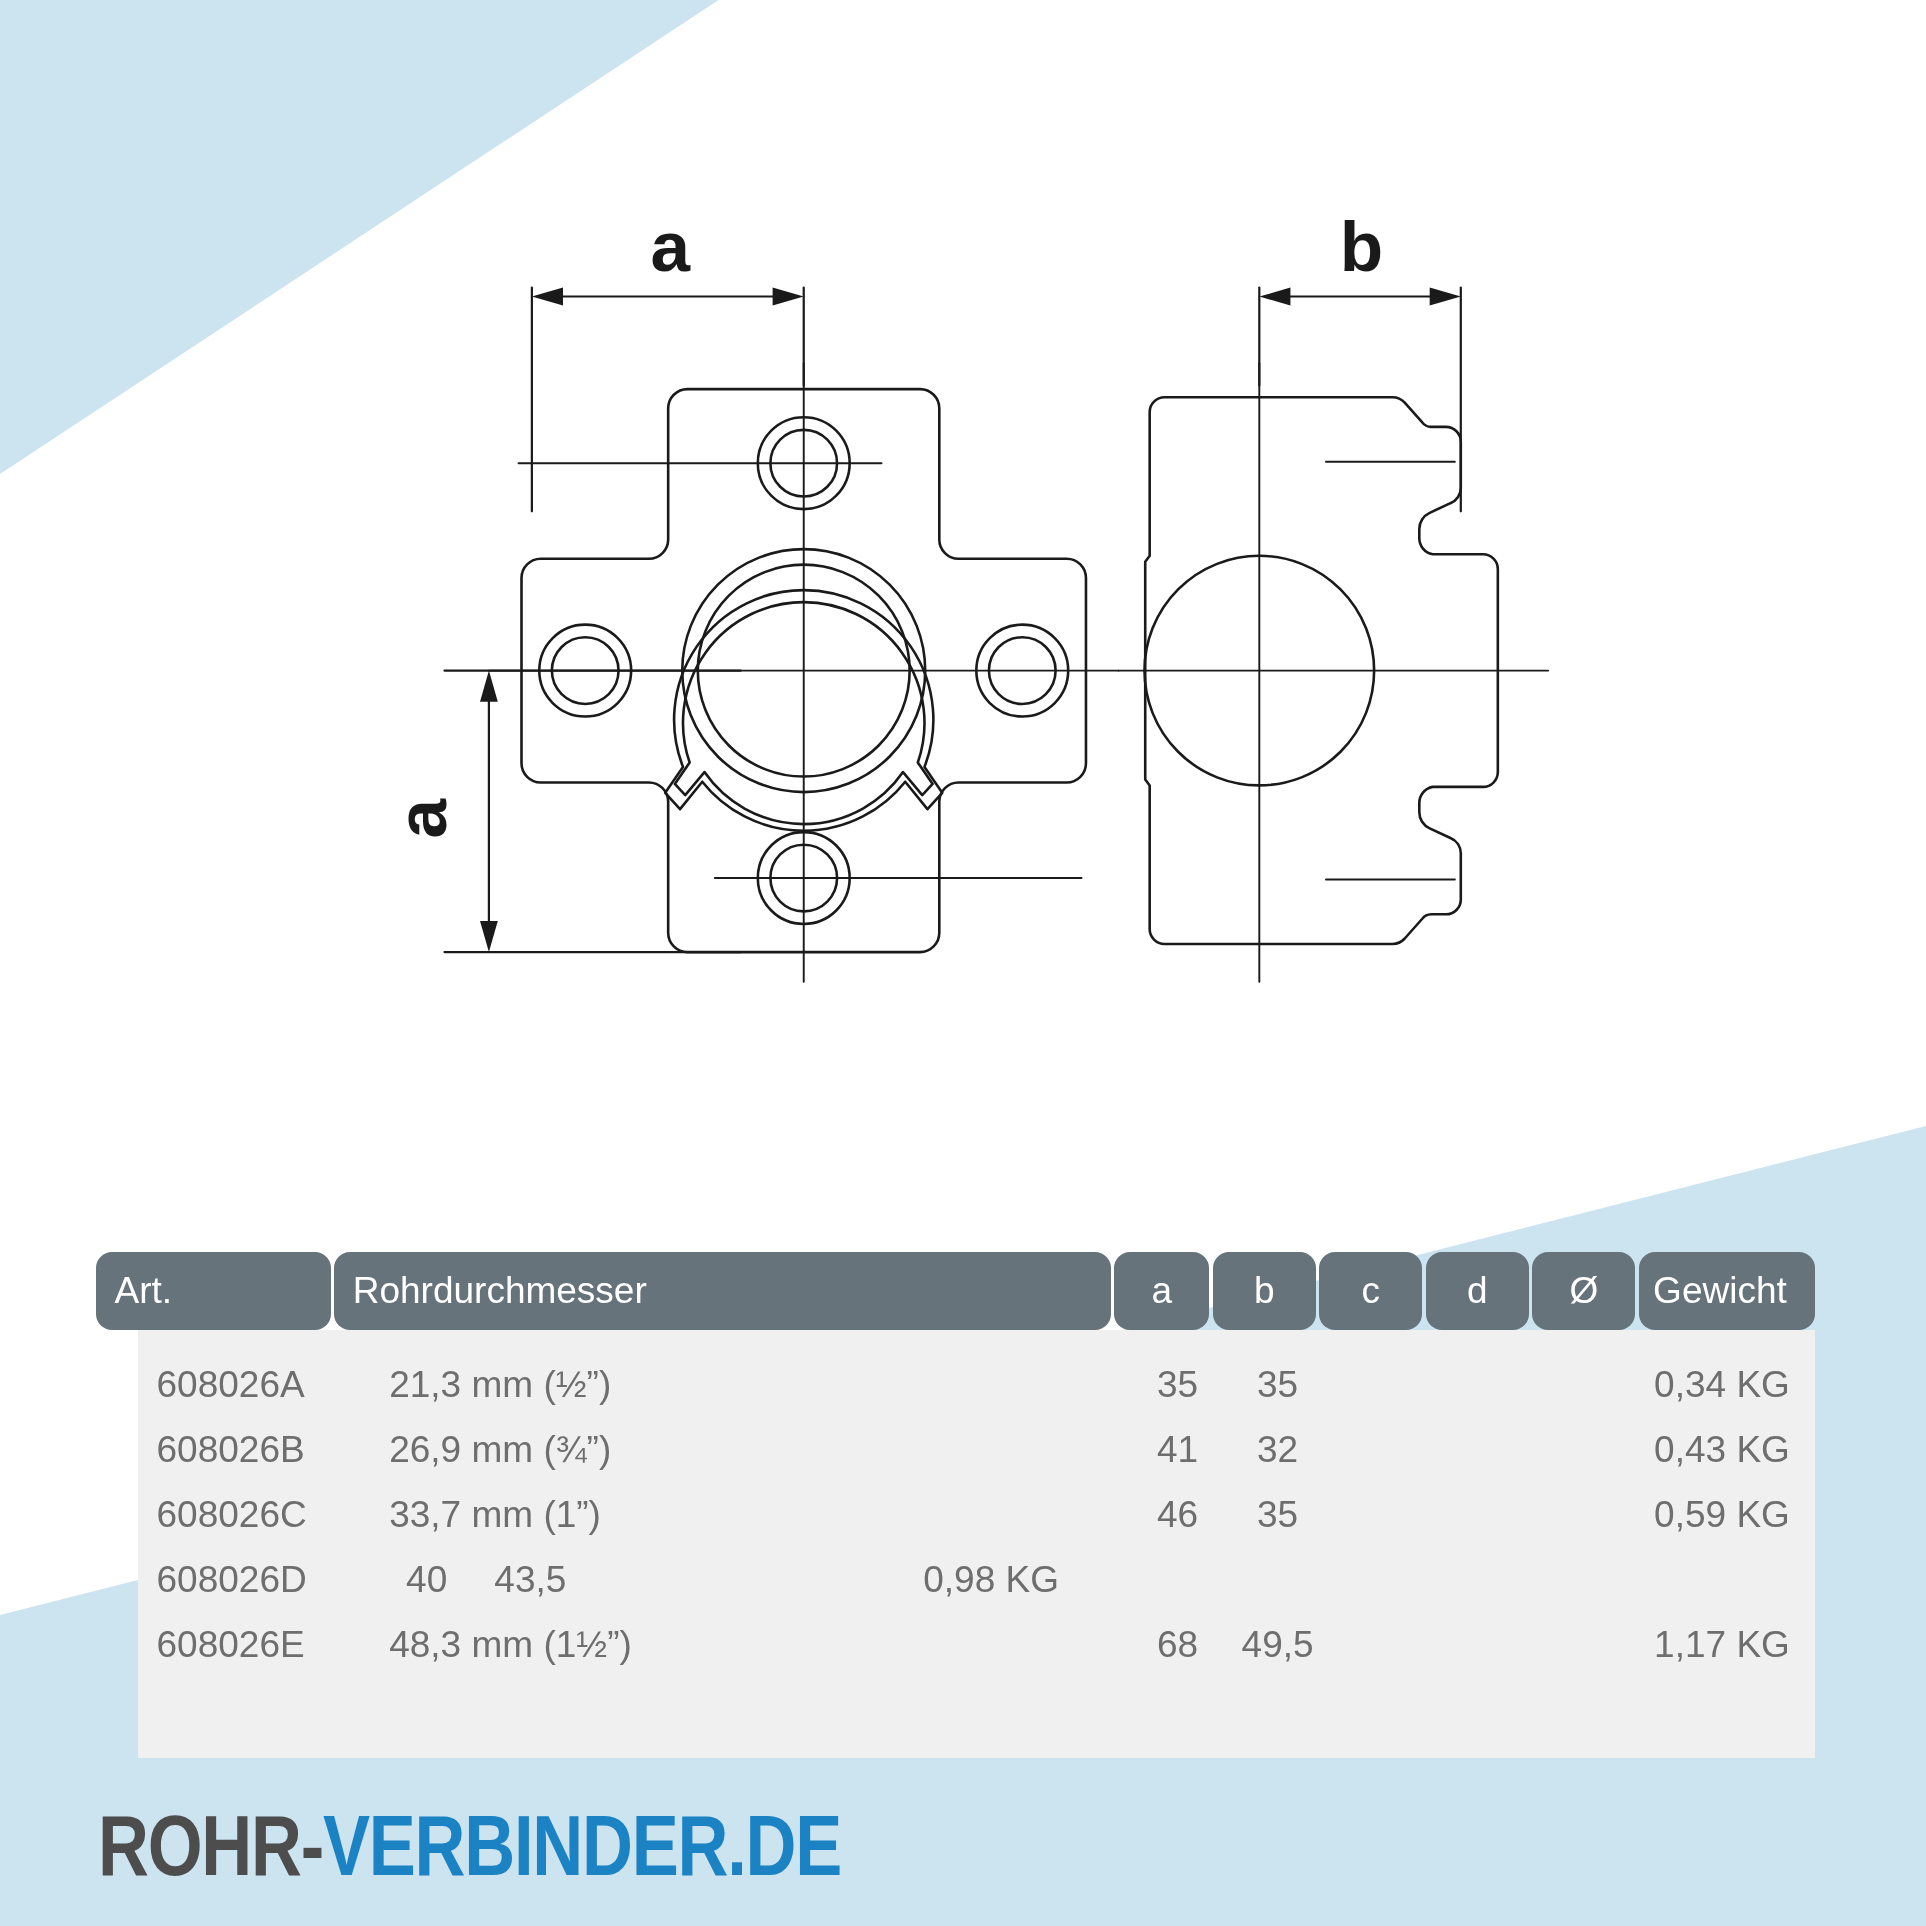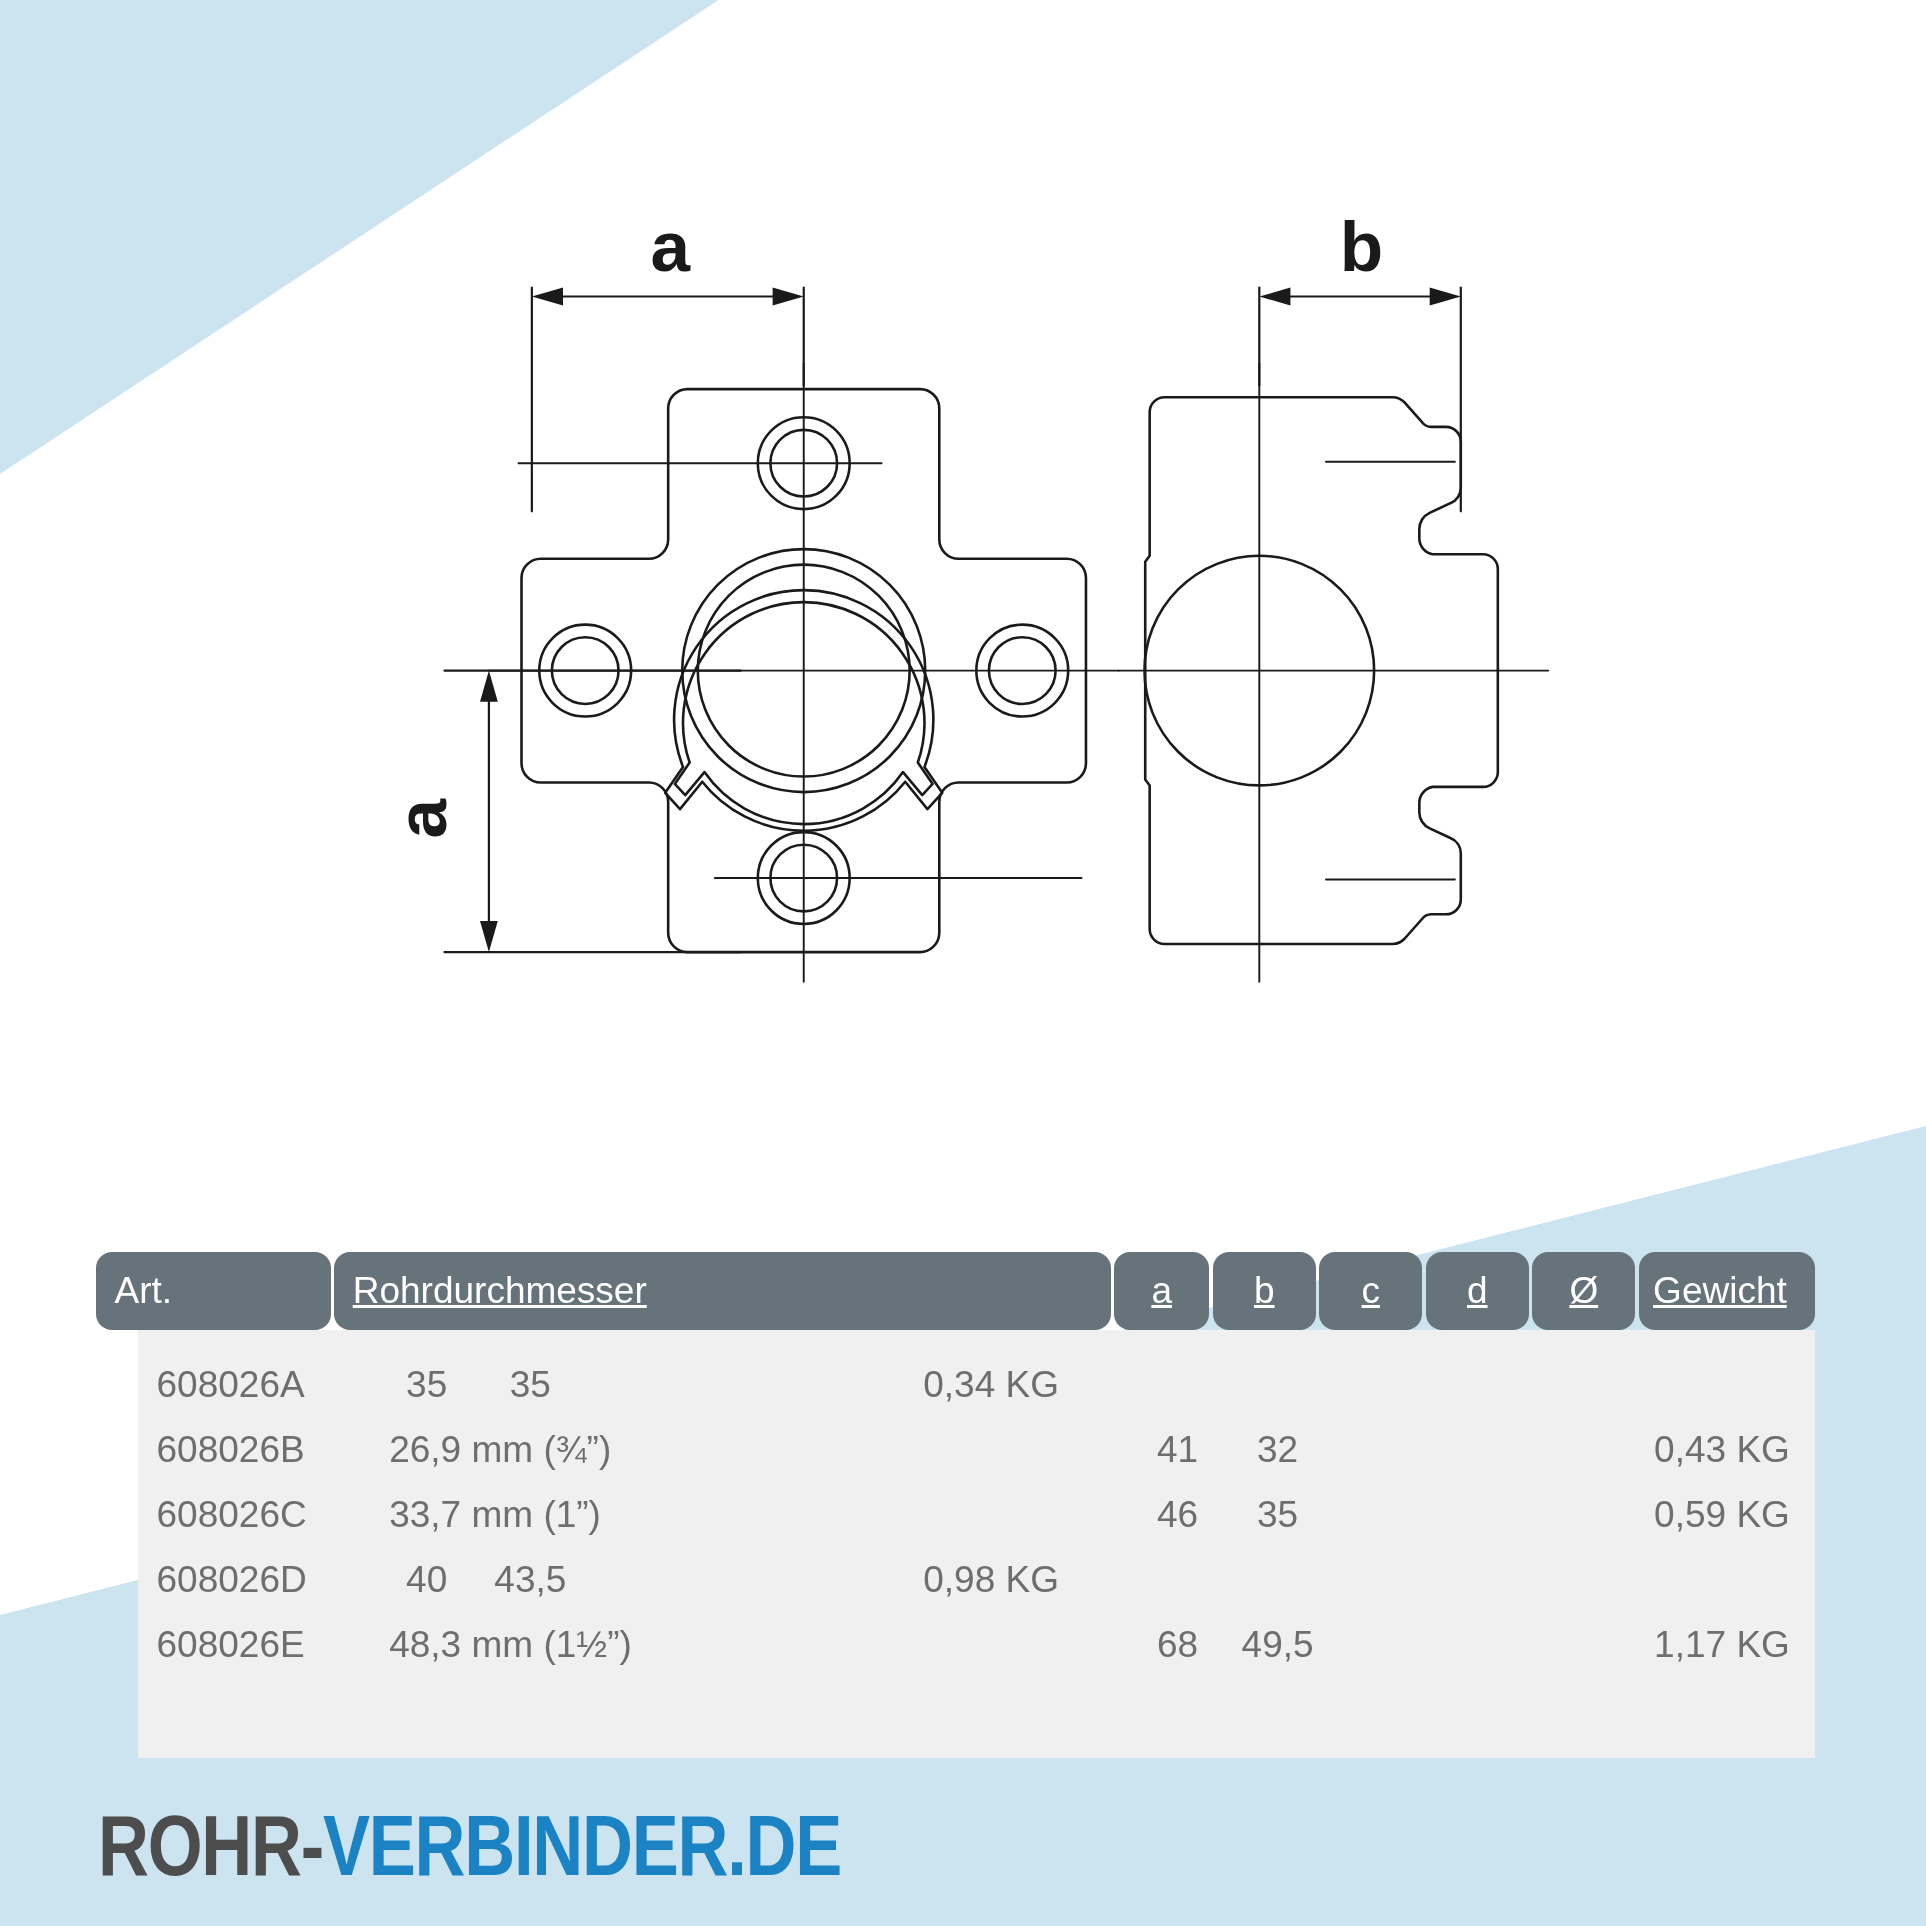--- a/index.html
+++ b/index.html
@@ -31,21 +31,21 @@
   .thead { display: flex; height: 78px; }
   .thead .cell {
     background: #67737a;
     color: #ffffff;
     font-size: 37px;
     line-height: 78px;
     white-space: nowrap;
     overflow: hidden;
     border-radius: 16px;
   }
-  .thead .cell + .cell { margin-left: 3.7px; text-decoration: underline; }
+  .thead .cell + .cell { margin-left: 3.7px; }
 
   .tbody { background: #f0f0f0; padding-top: 22px; padding-bottom: 81px; margin-left: 42px; }
   .trow { display: flex; height: 65px; }
   .trow .cell {
     color: #6e6e6e;
     font-size: 37px;
     line-height: 65px;
     white-space: nowrap;
     overflow: hidden;
   }
@@ -264,20 +264,21 @@
       <div class="cell c-c">c</div>
       <div class="cell c-d">d</div>
       <div class="cell c-e">Ø</div>
       <div class="cell c-gew">Gewicht</div>
     </div>
 
     <div class="tbody">
 
       <div class="trow">
         <div class="cell c-art">608026A</div>
+        <div class="cell c-rohr">21,3 mm (½”)</div>
         <div class="cell c-a">35</div>
         <div class="cell c-b">35</div>
         <div class="cell c-c"></div>
         <div class="cell c-d"></div>
         <div class="cell c-e"></div>
         <div class="cell c-gew">0,34 KG</div>
       </div>
 
       <div class="trow">
         <div class="cell c-art">608026B</div>

